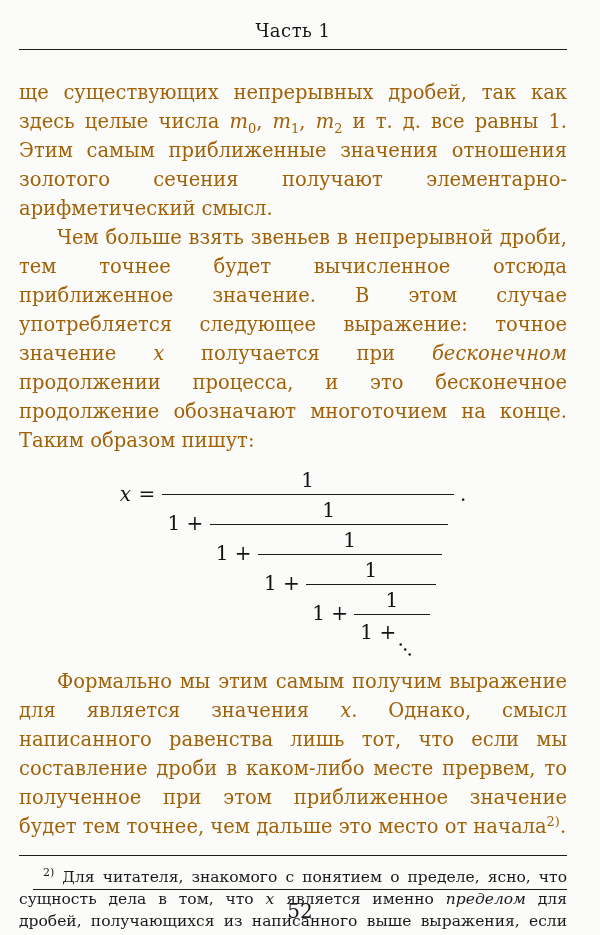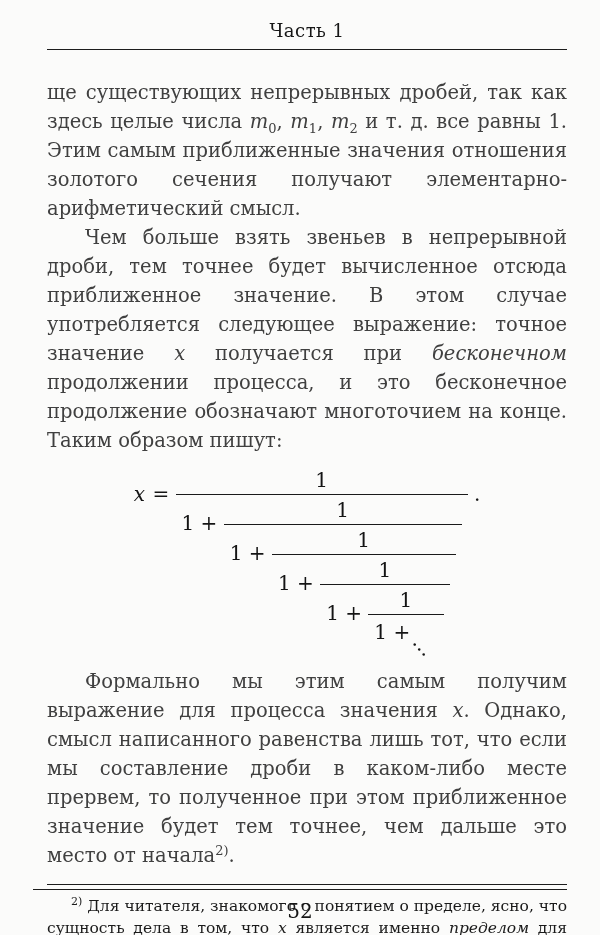--- a/index.html
+++ b/index.html
@@ -5,42 +5,42 @@
   * { margin:0; padding:0; box-sizing:border-box; }
   html,body { width:600px; height:935px; }
   body {
     background:#fbfbfa;
     color:#161616;
     font-family:"DejaVu Serif", "Liberation Serif", serif;
   }
   .page {
     position:relative;
     width:600px; height:935px;
-    padding:16px 33px 0 47px;
+    padding:16px 33px 0 19px;
     overflow:hidden;
   }
   
   .chapter {
     text-align:center;
     font-size:18px;
     letter-spacing:0.5px;
     padding-top:4px;
   }
   .rule {
     border:none;
     border-top:1.6px solid #1c1c1c;
     margin-top:8px;
   }
   
   .body-text { margin-top:28px; }
   p.para {
     font-size:19.5px;
     line-height:29px;
     text-align:justify;
-    color:#404040;
+    color:#a16207;
   }
   p.indent { text-indent:38px; }
   .mvar { font-style:italic; font-family:"DejaVu Serif", serif; }
   .ital { font-style:italic;margin-top:28px; }
   sub.idx { font-size:13px; line-height:0; }
   sup.fnref { font-size:13px; line-height:0; }
   
   .formula-row {
     display:flex;
     justify-content:center;
@@ -142,21 +142,21 @@
                 </span>
               </span>
             </span>
           </span>
         </span>
       </span>
 
       <span class="period"> .</span>
     </div>
 
-    <p class="para indent"><span>Формально мы этим самым получим выражение для процесса значения </span><i class="mvar">x</i><span>. Однако, смысл написанного равенства лишь тот, что если мы составление дроби в каком-либо месте прервем, то полученное при этом приближенное значение будет тем точнее, чем дальше это место от начала</span><sup class="fnref">2)</sup><span>.</span></p>
+    <p class="para indent"><span>Формально мы этим самым получим выражение для является значения </span><i class="mvar">x</i><span>. Однако, смысл написанного равенства лишь тот, что если мы составление дроби в каком-либо месте прервем, то полученное при этом приближенное значение будет тем точнее, чем дальше это место от начала</span><sup class="fnref">2)</sup><span>.</span></p>
 
     <hr class="footnote-sep">
 
     <p class="footnote"><sup class="fnmark">2)</sup><span> Для читателя, знакомого с понятием о пределе, ясно, что сущность дела в том, что </span><i class="mvar">x</i><span> является именно </span><i class="ital">пределом</i><span> для дробей, получающихся из написанного выше выражения, если его обрывать последовательно на первом, втором, третьем, ... звеньях. — </span></p>
 
   </main>
 
   <footer class="footer">
     <hr class="rule">
     <div class="page-number">52</div>

